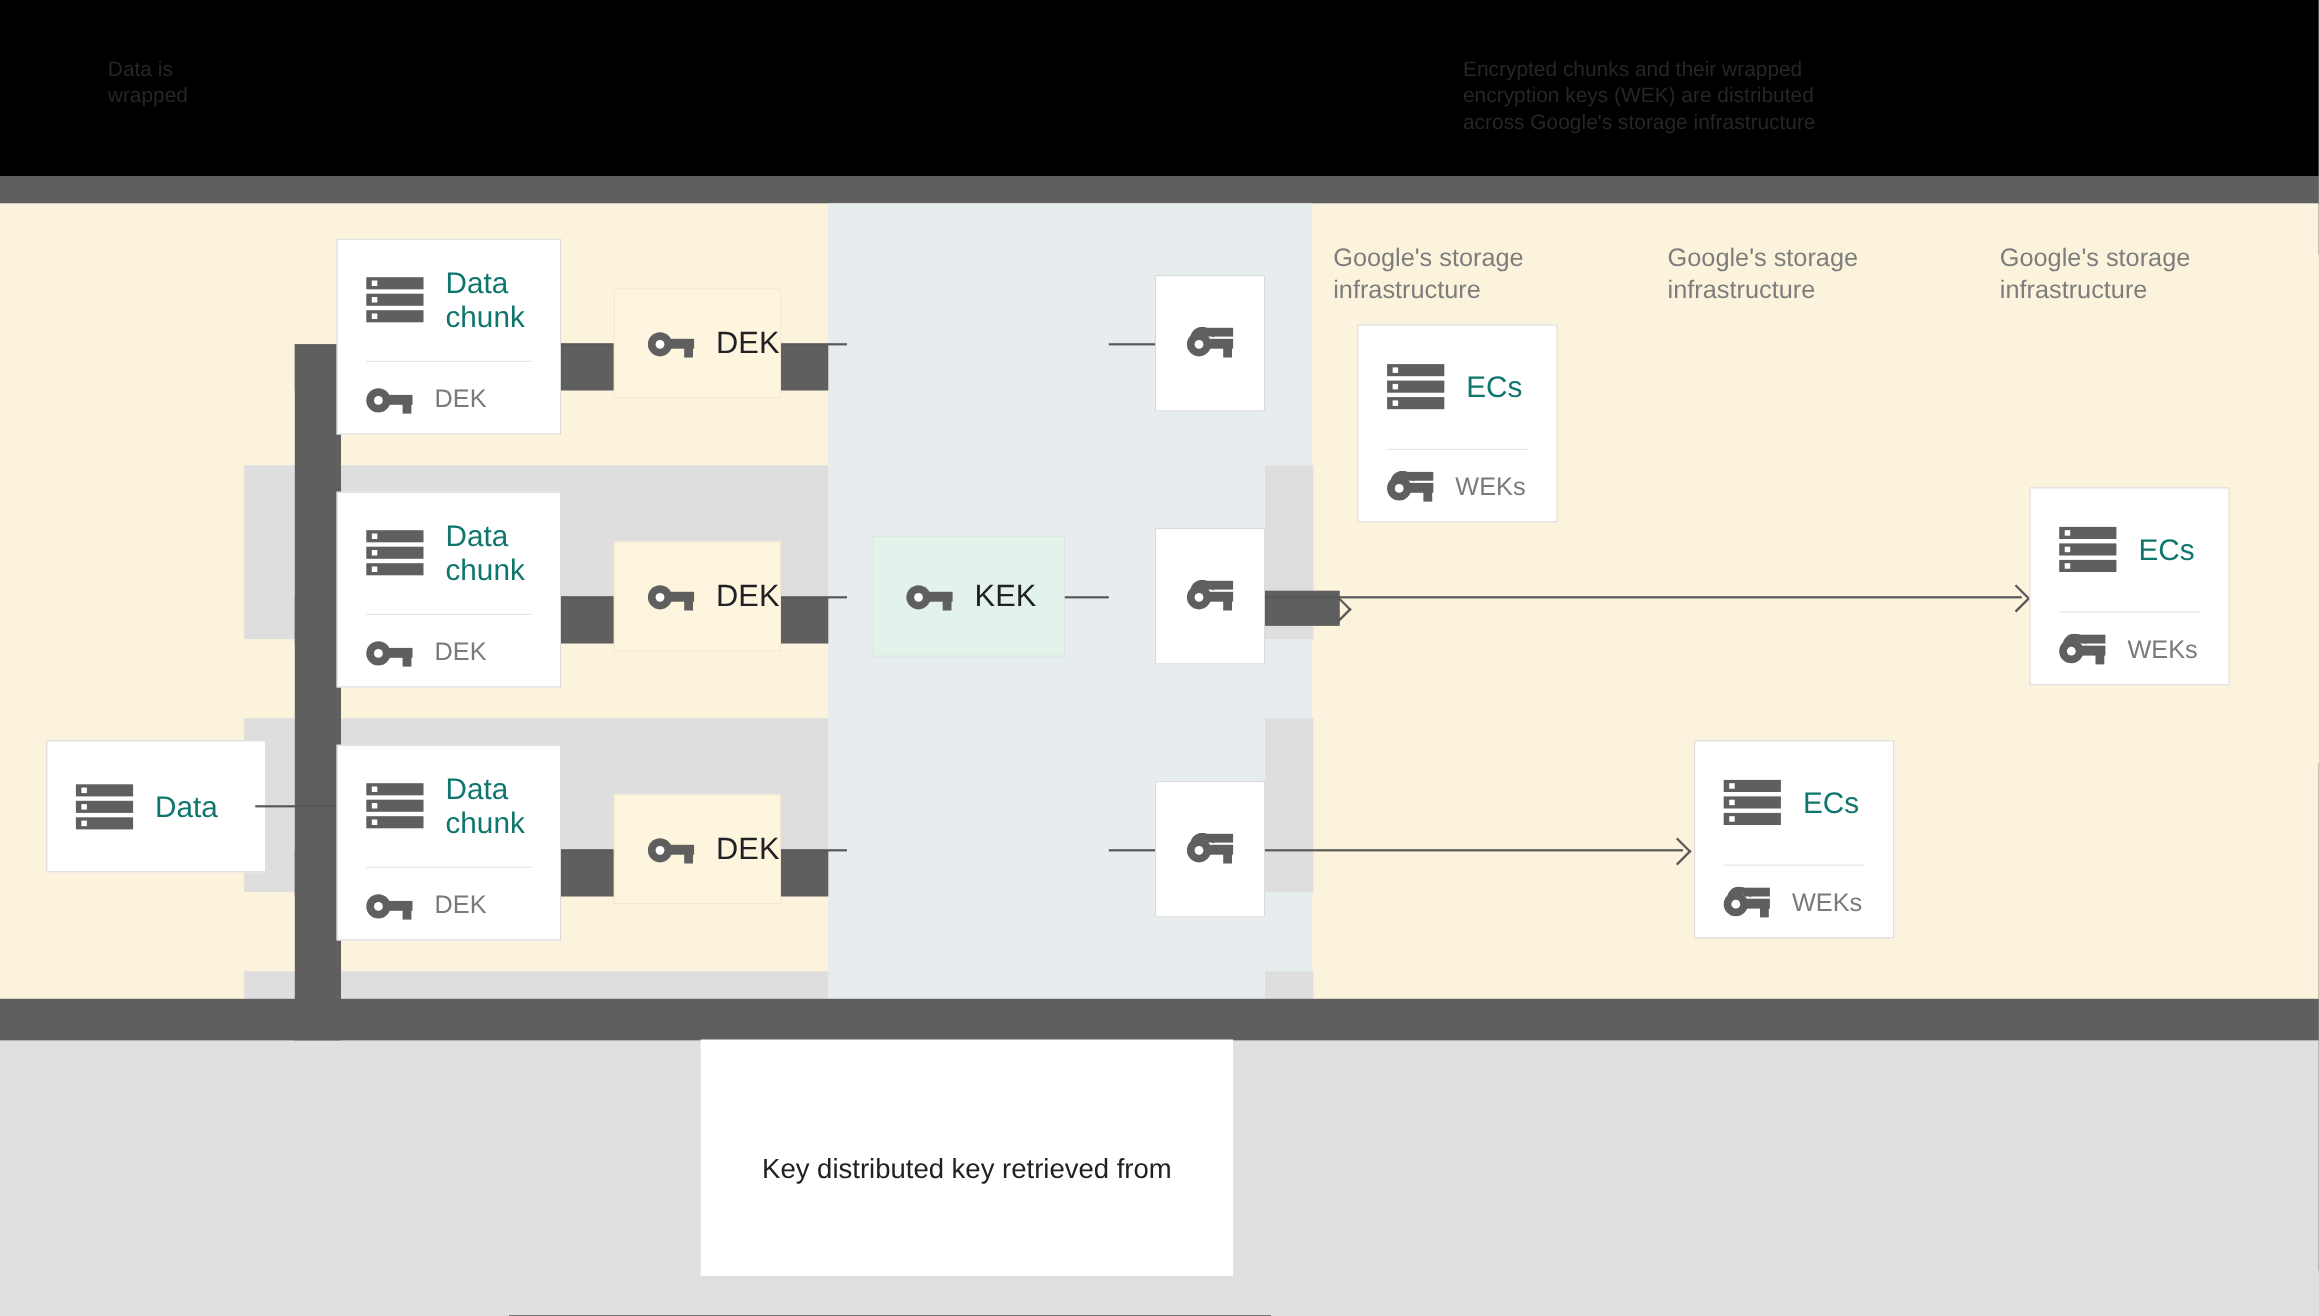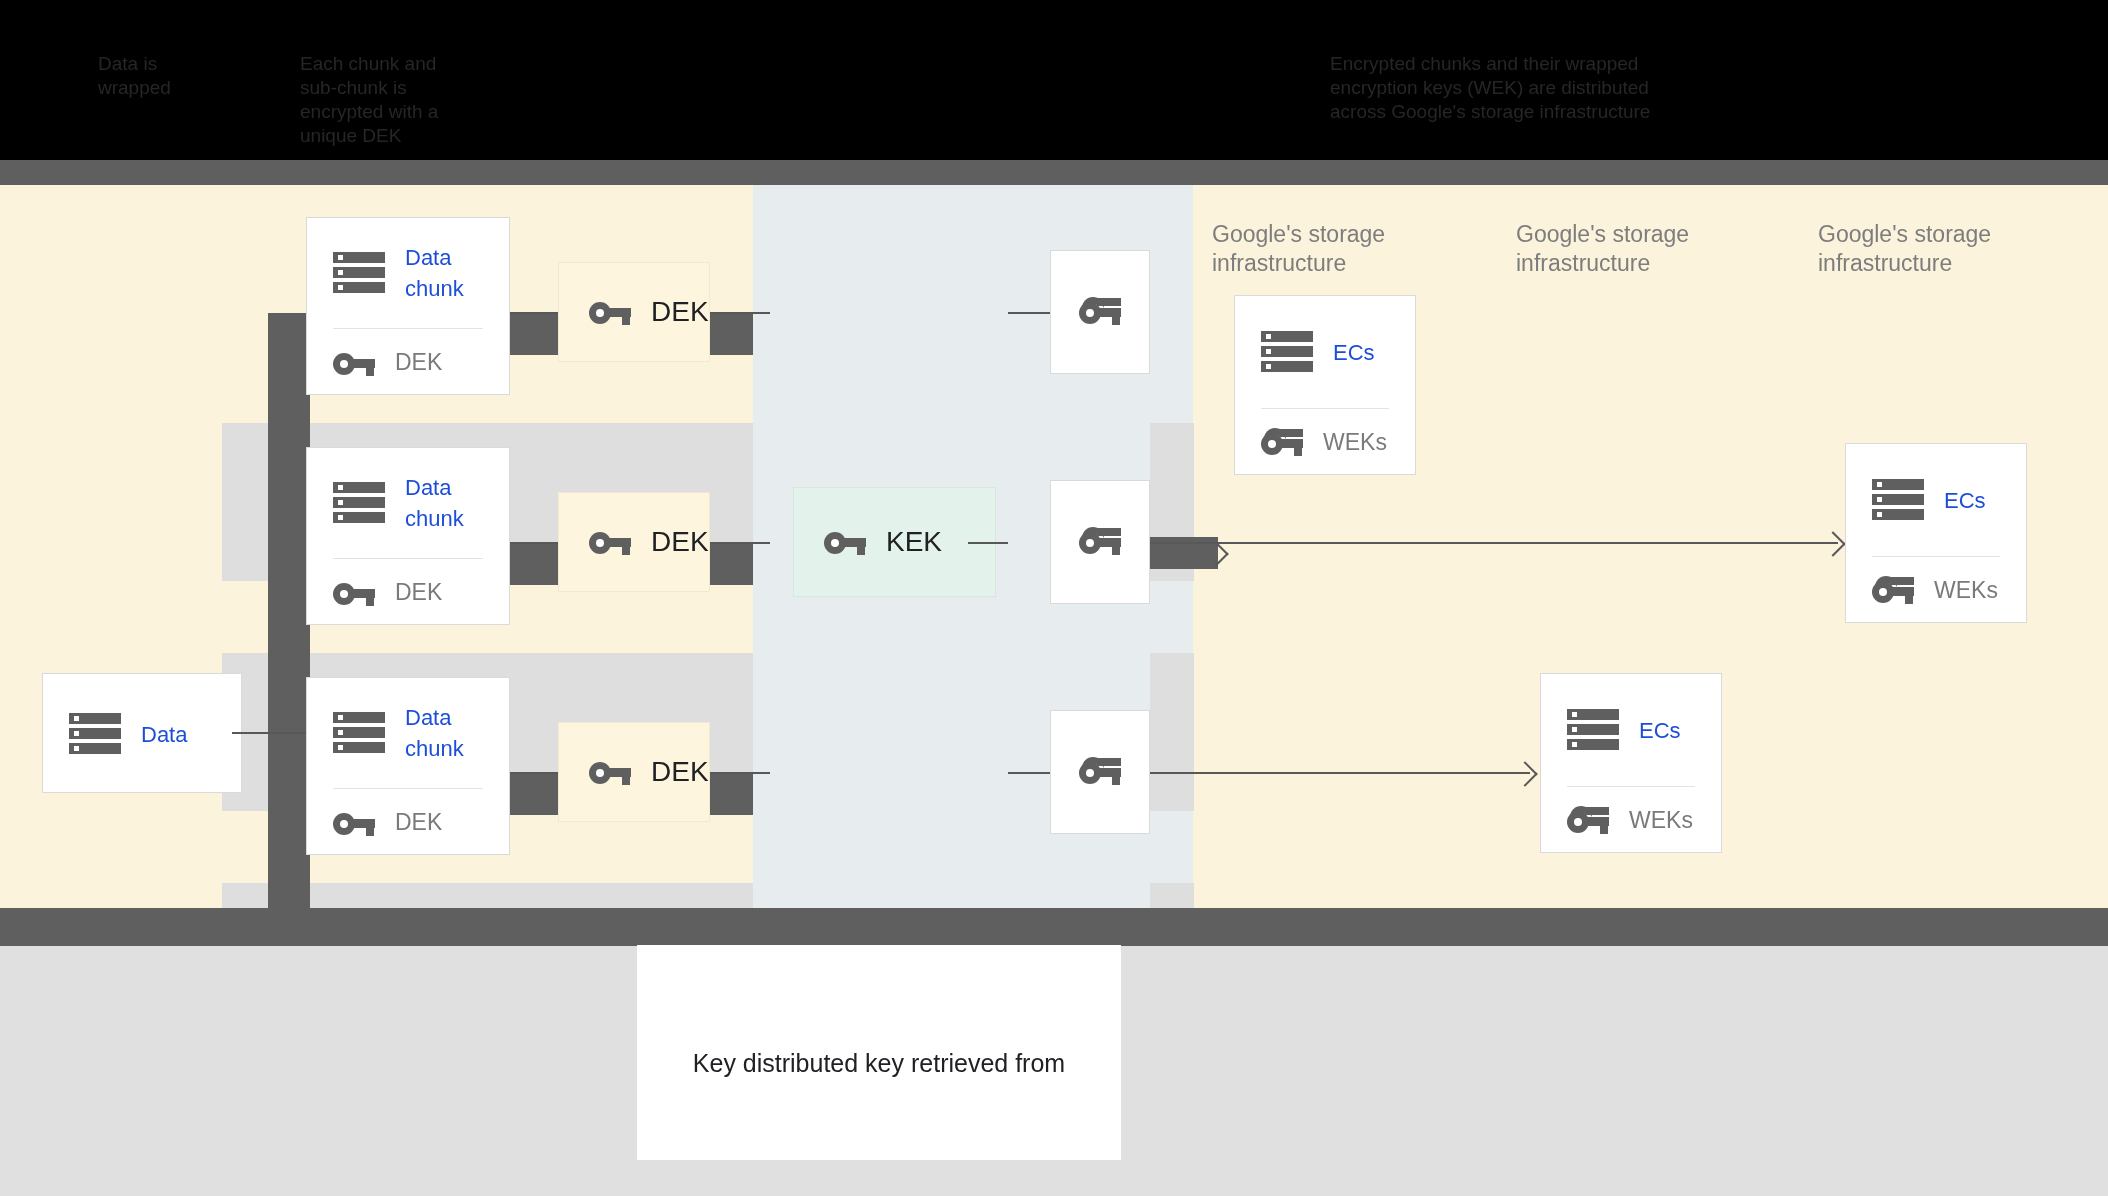--- a/index.html
+++ b/index.html
@@ -66,22 +66,22 @@
     background:#ffffff;
     border:1px solid #dadada;
     box-sizing:border-box;
   }
   .card-row{
     display:flex;align-items:center;
     padding:0 26px;
     box-sizing:border-box;
   }
   .card-row .label{
-    color:#1d4ed8;
-    font-size:22px;
+    color:#0f766e;
+    font-size:27px;
     line-height:31px;
     margin-left:20px;
     white-space:pre-line;
   }
   .card-divider{
     height:1px;background:#e3e3e3;margin:0 26px;
   }
   .card-row.sub .label{
     color:#7a7a7a;font-size:23px;
   }
@@ -192,24 +192,20 @@
   }
 </style>
 </head>
 <body>
 
 <div id="page">
 
   <div class="header-band">
     <div class="hdr-col hdr-c1">Data is
 wrapped</div>
-    <div class="hdr-col hdr-c2">Each chunk and
-sub-chunk is
-encrypted with a
-unique DEK</div>
     <div class="hdr-col hdr-c4">Encrypted chunks and their wrapped
 encryption keys (WEK) are distributed
 across Google's storage infrastructure</div>
   </div>
 
   <div class="top-gray-bar"></div>
 
   <div class="canvas">
 
     <div class="col-kek"></div>
@@ -330,21 +326,21 @@
           <span class="shaft"></span>
           <span class="tooth"></span>
         </span>
       <span class="label">DEK</span>
     </div>
 
     <div class="line" style="left:710px;top:127px;width:60px;"></div>
     <div class="line" style="left:710px;top:357px;width:60px;"></div>
     <div class="line" style="left:710px;top:587px;width:60px;"></div>
 
-    <div class="box-kek" style="left:793px;top:302px;width:203px;height:110px;">
+    <div class="box-kek" style="left:793px;top:302px;width:175px;height:110px;">
       <span class="ico-key">
           <span class="bow"></span>
           <span class="shaft"></span>
           <span class="tooth"></span>
         </span>
       <span class="label">KEK</span>
     </div>
     <div class="line" style="left:968px;top:357px;width:40px;"></div>
 
     <div class="keybox" style="left:1050px;top:65px;width:100px;height:124px;">

